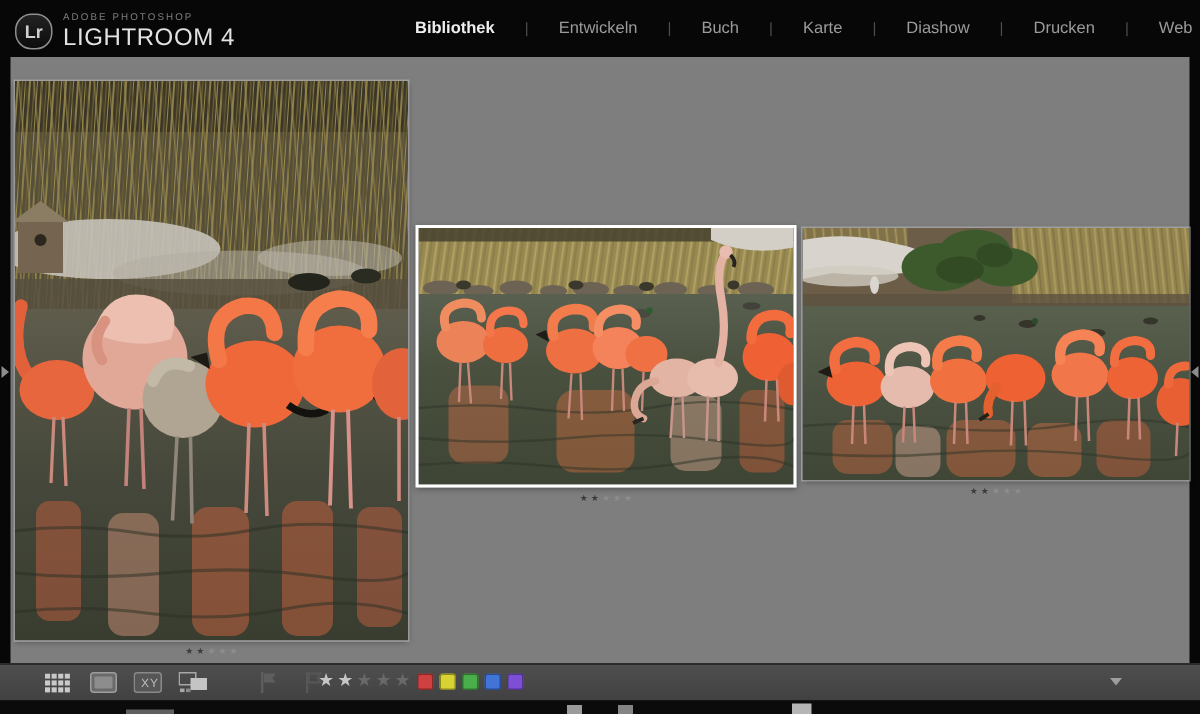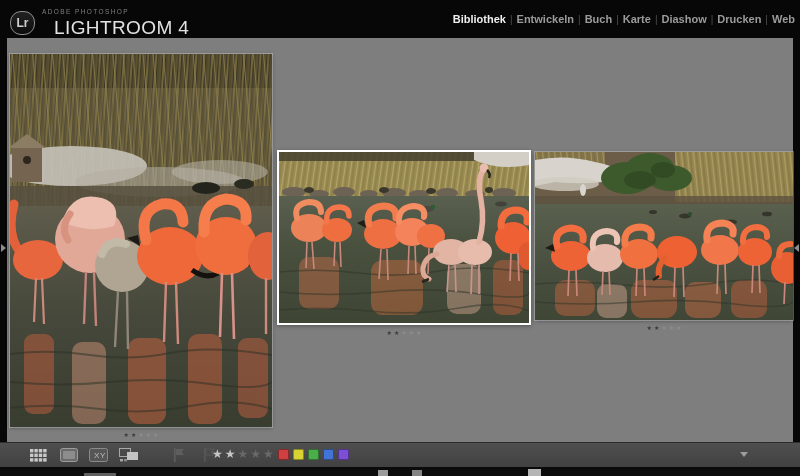--- a/index.html
+++ b/index.html
@@ -13,27 +13,27 @@
   
   .topbar{position:absolute;left:0;top:0;width:800px;height:38px;background:#070707;}
   .logo-group{position:absolute;left:10px;top:9px;display:flex;align-items:center;}
   .lr-badge{
     width:23px;height:22px;border:1px solid #8f8f8f;border-radius:11px;
     background:linear-gradient(#222,#0d0d0d);color:#cfcfcf;font-size:12px;font-weight:bold;
     display:flex;align-items:center;justify-content:center;letter-spacing:0;
   }
   .brand{margin-left:7px;line-height:1;}
   .brand-top{font-size:6.5px;letter-spacing:1.4px;color:#7f7f7f;margin-bottom:2px;}
-  .brand-main{font-size:19px;letter-spacing:0.4px;color:#e2e2e2;margin-left:12px;}
+  .brand-main{font-size:16px;letter-spacing:0.4px;color:#e2e2e2;}
   .modules{
-    position:absolute;right:5px;top:0;height:38px;display:flex;align-items:center;gap:4px;
+    position:absolute;right:5px;top:0;height:38px;display:flex;align-items:center;gap:20px;
     font-size:11px;white-space:nowrap;
   }
   .modules .sep{color:#4e4e4e;font-size:10px;}
-  .modules .mod{color:#9b9b9b;cursor:default;font-weight:bold;}
+  .modules .mod{color:#9b9b9b;cursor:default;}
   .modules .mod.on{color:#efefef;font-weight:bold;}
 
   
   .content{position:absolute;left:0;top:38px;width:800px;height:404px;background:#7e7e7e;}
   .panel-strip{position:absolute;top:0;width:7px;height:404px;background:#070707;}
   .panel-strip.leftside{left:0;}
   .panel-strip.rightside{right:0;}
   .arrow{position:absolute;top:206px;width:0;height:0;}
   .arrow.r{left:1px;border-top:4px solid transparent;border-bottom:4px solid transparent;border-left:5px solid #8d8d8d;}
   .arrow.l{right:1px;border-top:4px solid transparent;border-bottom:4px solid transparent;border-right:5px solid #8d8d8d;}

